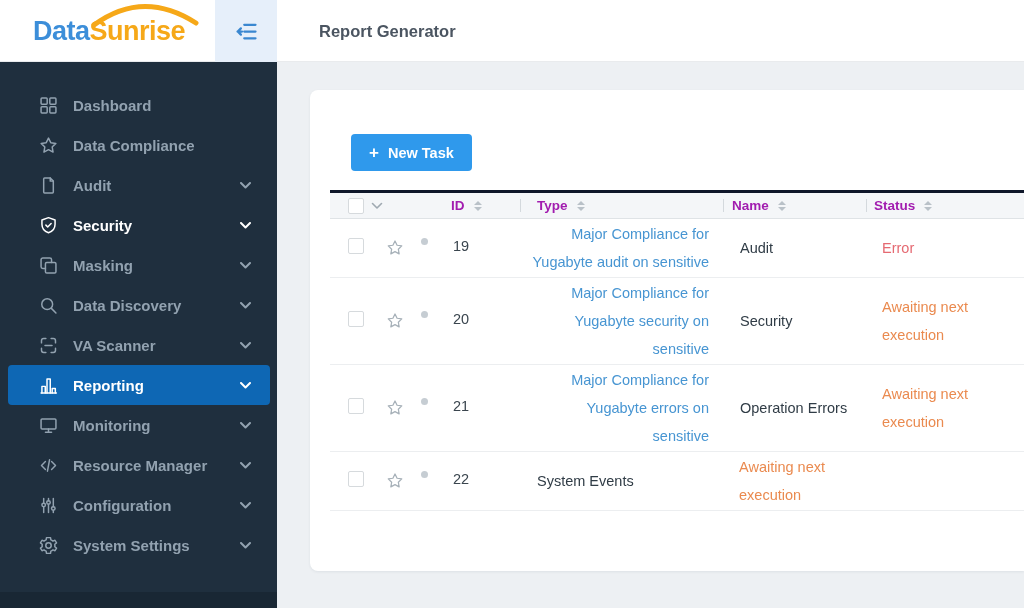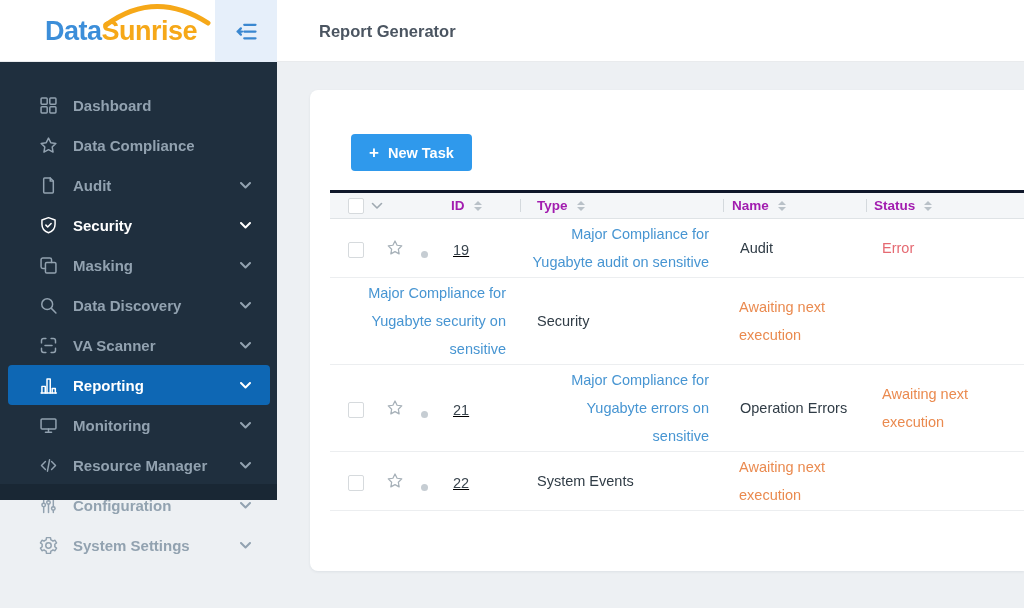--- a/index.html
+++ b/index.html
@@ -2,33 +2,33 @@
 <html><head>
 <meta charset="utf-8">
 <style>
   * { margin:0; padding:0; box-sizing:border-box; }
   html,body { width:1024px; height:608px; overflow:hidden;
     font-family:"Liberation Sans","DejaVu Sans",sans-serif; background:#edf0f3; }
 
   
   .topbar { position:absolute; top:0; left:0; width:1024px; height:62px;
     background:#ffffff; border-bottom:1px solid #e9ebed; z-index:5; }
-  .logo { position:absolute; left:45px; top:16px; font-size:27px; font-weight:bold;
+  .logo { position:absolute; left:33px; top:16px; font-size:27px; font-weight:bold;
     letter-spacing:-0.5px; white-space:nowrap; }
   .logo .p1 { color:#3c8ed9; }
   .logo .p2 { color:#f6a818; position:relative; }
   .logo svg.arc { position:absolute; left:-4px; top:-17px; overflow:visible; }
   .collapse-btn { position:absolute; left:215px; top:0; width:62px; height:62px;
     background:#e6effa; display:flex; align-items:center; justify-content:center; cursor:pointer; }
   .collapse-btn svg { stroke:#3a87d0; }
   .page-title { position:absolute; left:319px; top:22px; font-size:16.5px;
     color:#4b5561; font-weight:600; }
 
   
-  .sidebar { position:absolute; top:62px; left:0; width:277px; height:438px;
+  .sidebar { position:absolute; top:62px; left:0; width:277px; height:546px;
     background:#1f2f3e; padding-top:23px; }
   .nav-item { height:40px; display:flex; align-items:center;
     padding:0 26px 0 38px; color:#92a2b0; font-size:15px; font-weight:600; cursor:pointer; }
   .nav-item svg.nicon { width:21px; height:21px; stroke:currentColor; fill:none;
     stroke-width:1.7; stroke-linecap:round; stroke-linejoin:round; flex:0 0 21px; }
   .nav-item .lbl { margin-left:14px; flex:1; }
   .nav-item svg.chev { width:11px; height:7px; stroke:currentColor; fill:none;
     stroke-width:2; stroke-linecap:round; stroke-linejoin:round; }
   .nav-item.emph { color:#ffffff; }
   .nav-item.active { background:#0e67b4; color:#ffffff; border-radius:4px;
@@ -68,21 +68,21 @@
   .sort i { width:0; height:0; border-left:4px solid transparent; border-right:4px solid transparent; }
   .sort .up { border-bottom:4px solid #b9c1c8; }
   .sort .down { border-top:4px solid #b9c1c8; }
 
   .checkbox { width:16px; height:16px; border:1px solid #d6dadd; border-radius:2px;
     background:#fff; flex:0 0 16px; cursor:pointer; }
   .hdr-chev { margin-left:7px; cursor:pointer; }
   .hdr-chev svg, .trow .dot { display:block; }
 
   .trow { border-bottom:1px solid #eceef0; align-items:center; padding:1px 0; }
-  .cell-select { display:flex; align-items:flex-end; padding-left:18px;text-decoration:underline; }
+  .cell-select { display:flex; align-items:flex-start; padding-left:18px; }
   .star { margin-left:21px; cursor:pointer; }
   .star svg { width:20px; height:20px; stroke:#a6b0b8; fill:none; stroke-width:1.5;
     stroke-linejoin:round; display:block; }
   .dot { width:7px; height:7px; border-radius:50%; background:#c6cdd3; margin-left:16px; }
   .cell-id { margin-left:25px; color:#3a454e; }
   .cell-name { padding:0 14px 0 9px; line-height:28px;text-align:right; }
   .cell-name a { color:#4795d2; text-decoration:none; cursor:pointer; }
   .cell-type { padding-left:17px; color:#303c46; }
   .cell-status { padding-left:16px; line-height:28px; }
   .cell-status.error { color:#e56a72; }
@@ -300,20 +300,30 @@
             </span>
           <span class="dot"></span>
           <span class="cell-id">19</span>
         </div>
         <div class="cell-name"><a>Major Compliance for Yugabyte audit on sensitive</a></div>
         <div class="cell-type">Audit</div>
         <div class="cell-status error">Error</div>
       </div>
 
       <div class="trow">
+        <div class="cell-select">
+          <span class="checkbox"></span>
+          <span class="star">
+              <svg viewBox="0 0 24 24">
+                <path d="M12 3.6l2.5 5.1 5.6.8-4.1 4 1 5.6-5-2.7-5 2.7 1-5.6-4.1-4 5.6-.8z"></path>
+              </svg>
+            </span>
+          <span class="dot"></span>
+          <span class="cell-id">20</span>
+        </div>
         <div class="cell-name"><a>Major Compliance for Yugabyte security on sensitive</a></div>
         <div class="cell-type">Security</div>
         <div class="cell-status awaiting">Awaiting next execution</div>
       </div>
 
       <div class="trow">
         <div class="cell-select">
           <span class="checkbox"></span>
           <span class="star">
               <svg viewBox="0 0 24 24">

